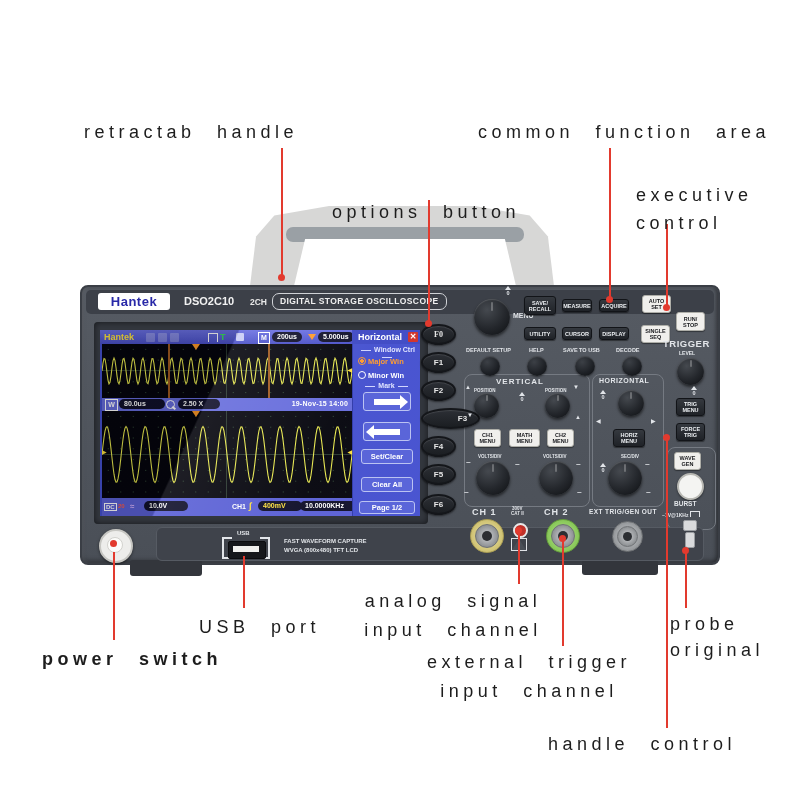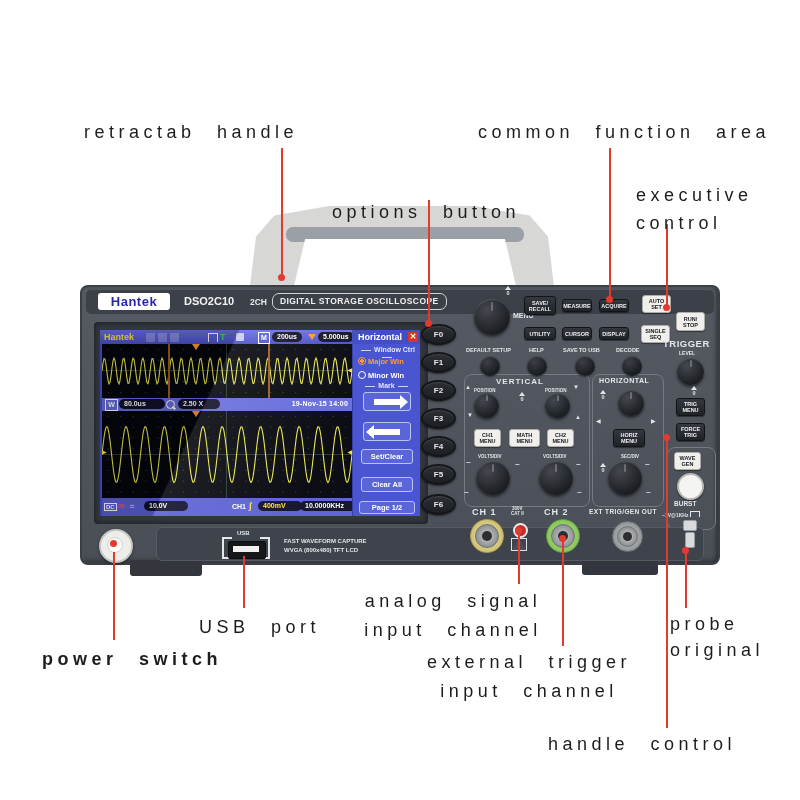--- a/index.html
+++ b/index.html
@@ -241,24 +241,24 @@
       <div class="mbtn" style="left:10px;top:78px;width:48px;height:19px;">
           <div class="farrow l"></div>
         </div>
       <div class="mbtn" style="left:8px;top:105px;width:52px;height:15px;">Set/Clear</div>
       <div class="mbtn" style="left:8px;top:133px;width:52px;height:15px;">Clear All</div>
       <div class="mbtn" style="left:6px;top:157px;width:56px;height:13px;">Page 1/2</div>
     </div>
     <div class="glare"></div>
   </div>
 
-  <div class="fkey" style="top:324px;">F0</div>
+  <div class="fkey" style="top:324px;font-family:Liberation Serif, serif;">F0</div>
   <div class="fkey" style="top:352px;">F1</div>
   <div class="fkey" style="top:380px;">F2</div>
-  <div class="fkey" style="top:408px;">F3</div>
+  <div class="fkey" style="top:408px;padding-left:24px;">F3</div>
   <div class="fkey" style="top:436px;">F4</div>
   <div class="fkey" style="top:464px;">F5</div>
   <div class="fkey" style="top:494px;">F6</div>
 
   <div class="knob" style="left:474px;top:299px;width:36px;height:36px;"></div>
   <div class="zicon" style="left:503px;top:286px;"><i></i><span>0</span></div>
   <div class="plabel" style="left:513px;top:312px;font-size:7px;">MENU</div>
   <div class="btn-d" style="left:524px;top:296px;width:32px;height:19px;">SAVE/ RECALL</div>
   <div class="btn-d" style="left:562px;top:299px;width:30px;height:13px;">MEASURE</div>
   <div class="btn-d" style="left:599px;top:299px;width:30px;height:13px;">ACQUIRE</div>

